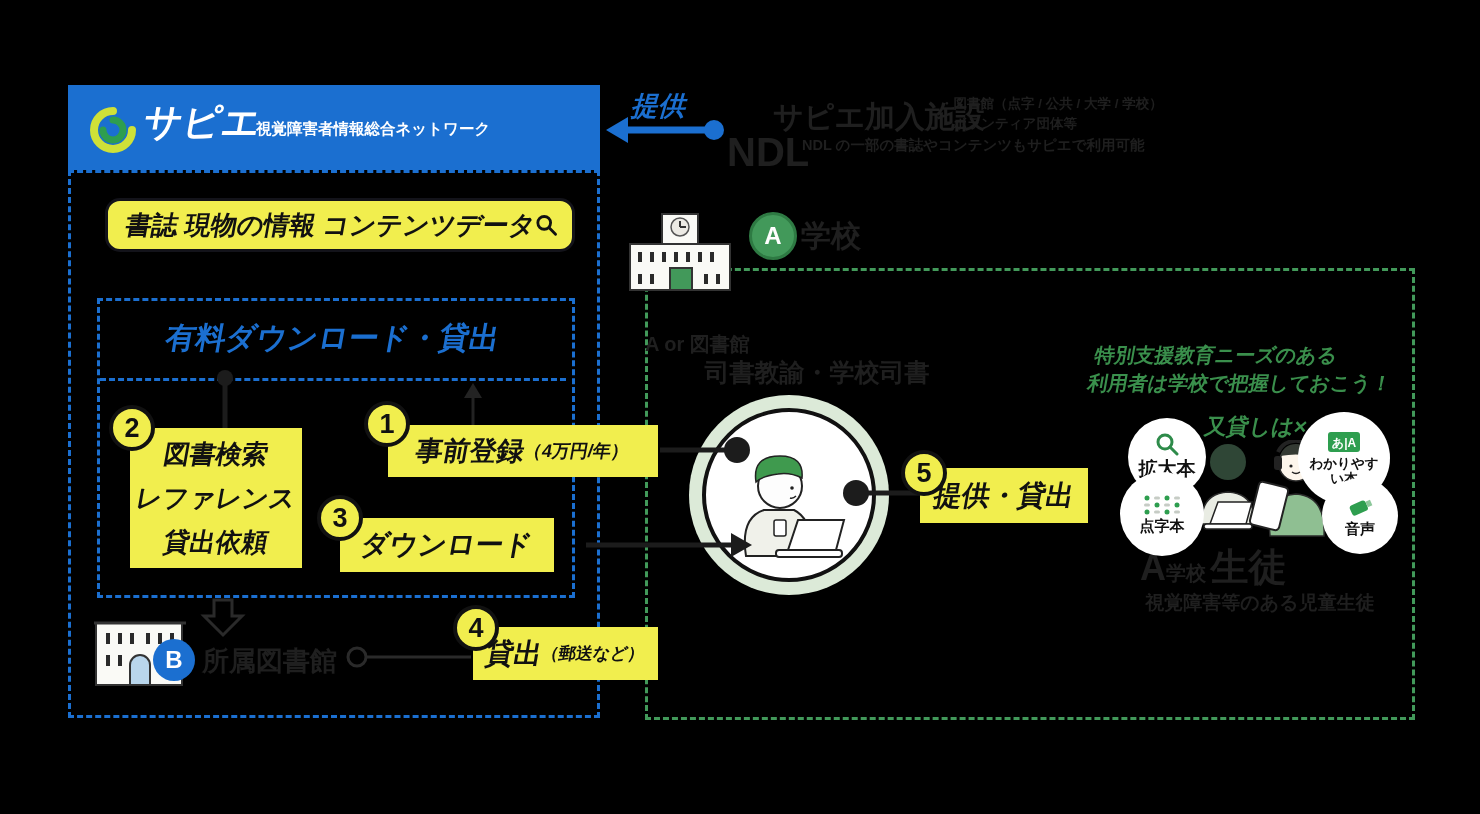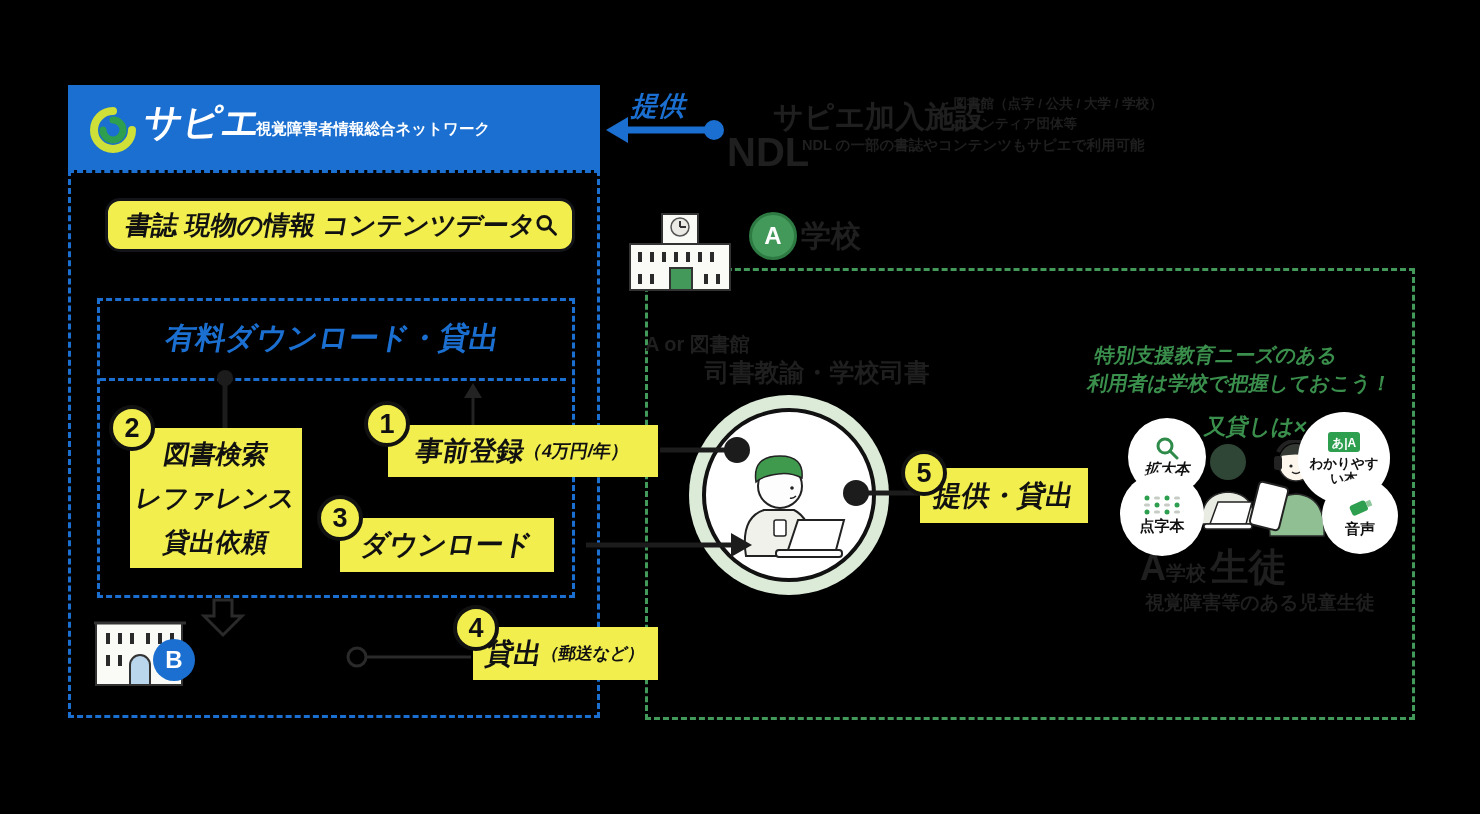--- a/index.html
+++ b/index.html
@@ -92,20 +92,21 @@
       <rect x="64" y="18" width="4" height="11"></rect>
         <rect x="76" y="18" width="4" height="11"></rect>
       <rect x="12" y="40" width="4" height="11"></rect>
         <rect x="24" y="40" width="4" height="11"></rect>
       <rect x="64" y="40" width="4" height="11"></rect>
         <rect x="76" y="40" width="4" height="11"></rect>
     </g>
     <path d="M36 70 v-20 a10 10 0 0 1 20 0 v20 z" fill="#b9d6ec" stroke="#333" stroke-width="2"></path>
   </svg>
   <div class="abs abadge" style="left:153px;top:639px;background:#1b6fd0;">B</div>
+  <div class="abs bold dark-txt lvl3" style="left:202px;top:643px;font-size:27px;">所属図書館</div>
 
   <div class="abs bold lvl3" style="left:633px;top:88px;font-size:27px;color:#1b6fd0;">
     <span class="skew" style="transform:skewX(-16deg);">提供</span>
   </div>
   <div class="abs bold dark-txt lvl3" style="left:737px;top:97px;font-size:30px;margin-left:36px;">サピエ加入施設</div>
   <div class="abs bold dark-txt lvl3" style="left:940px;top:94px;font-size:13.5px;line-height:20px;">
     <div>・図書館（点字 / 公共 / 大学 / 学校）</div>
     <div>・ボランティア団体等</div>
   </div>
   <div class="abs bold dark-txt lvl3" style="left:727px;top:130px;font-size:40px;">NDL</div>
@@ -190,21 +191,21 @@
       <path d="M78 96 q-4-40 26-42 q30 2 28 42 z" fill="#8fbf92" stroke="#2a2a2a" stroke-width="1.5"></path>
       <rect x="62" y="44" width="30" height="44" rx="4" transform="rotate(14 77 66)" fill="#fff" stroke="#222" stroke-width="2"></rect>
     </g>
   </svg>
 
   <div class="bubble" style="left:1128px;top:418px;width:78px;height:78px;">
     <svg width="24" height="24" viewBox="0 0 24 24">
       <circle cx="10" cy="10" r="7" fill="none" stroke="#2e8b4a" stroke-width="3"></circle>
       <line x1="15" y1="15" x2="22" y2="22" stroke="#2e8b4a" stroke-width="3" stroke-linecap="round"></line>
     </svg>
-    <span style="font-size:15px;font-style:italic;">拡大本</span>
+    <span style="font-size:19px;">拡大本</span>
   </div>
 
   <div class="bubble" style="left:1298px;top:412px;width:92px;height:92px;">
     <svg width="36" height="26" viewBox="0 0 36 26">
       <rect x="2" y="2" width="32" height="20" rx="3" fill="#2e9e4f"></rect>
       <text x="18" y="17" text-anchor="middle" font-size="12" font-weight="bold" fill="#fff">あ|A</text>
     </svg>
     <span style="font-size:13.5px;line-height:15px;width:82px;">わかりやすい本</span>
   </div>
 

